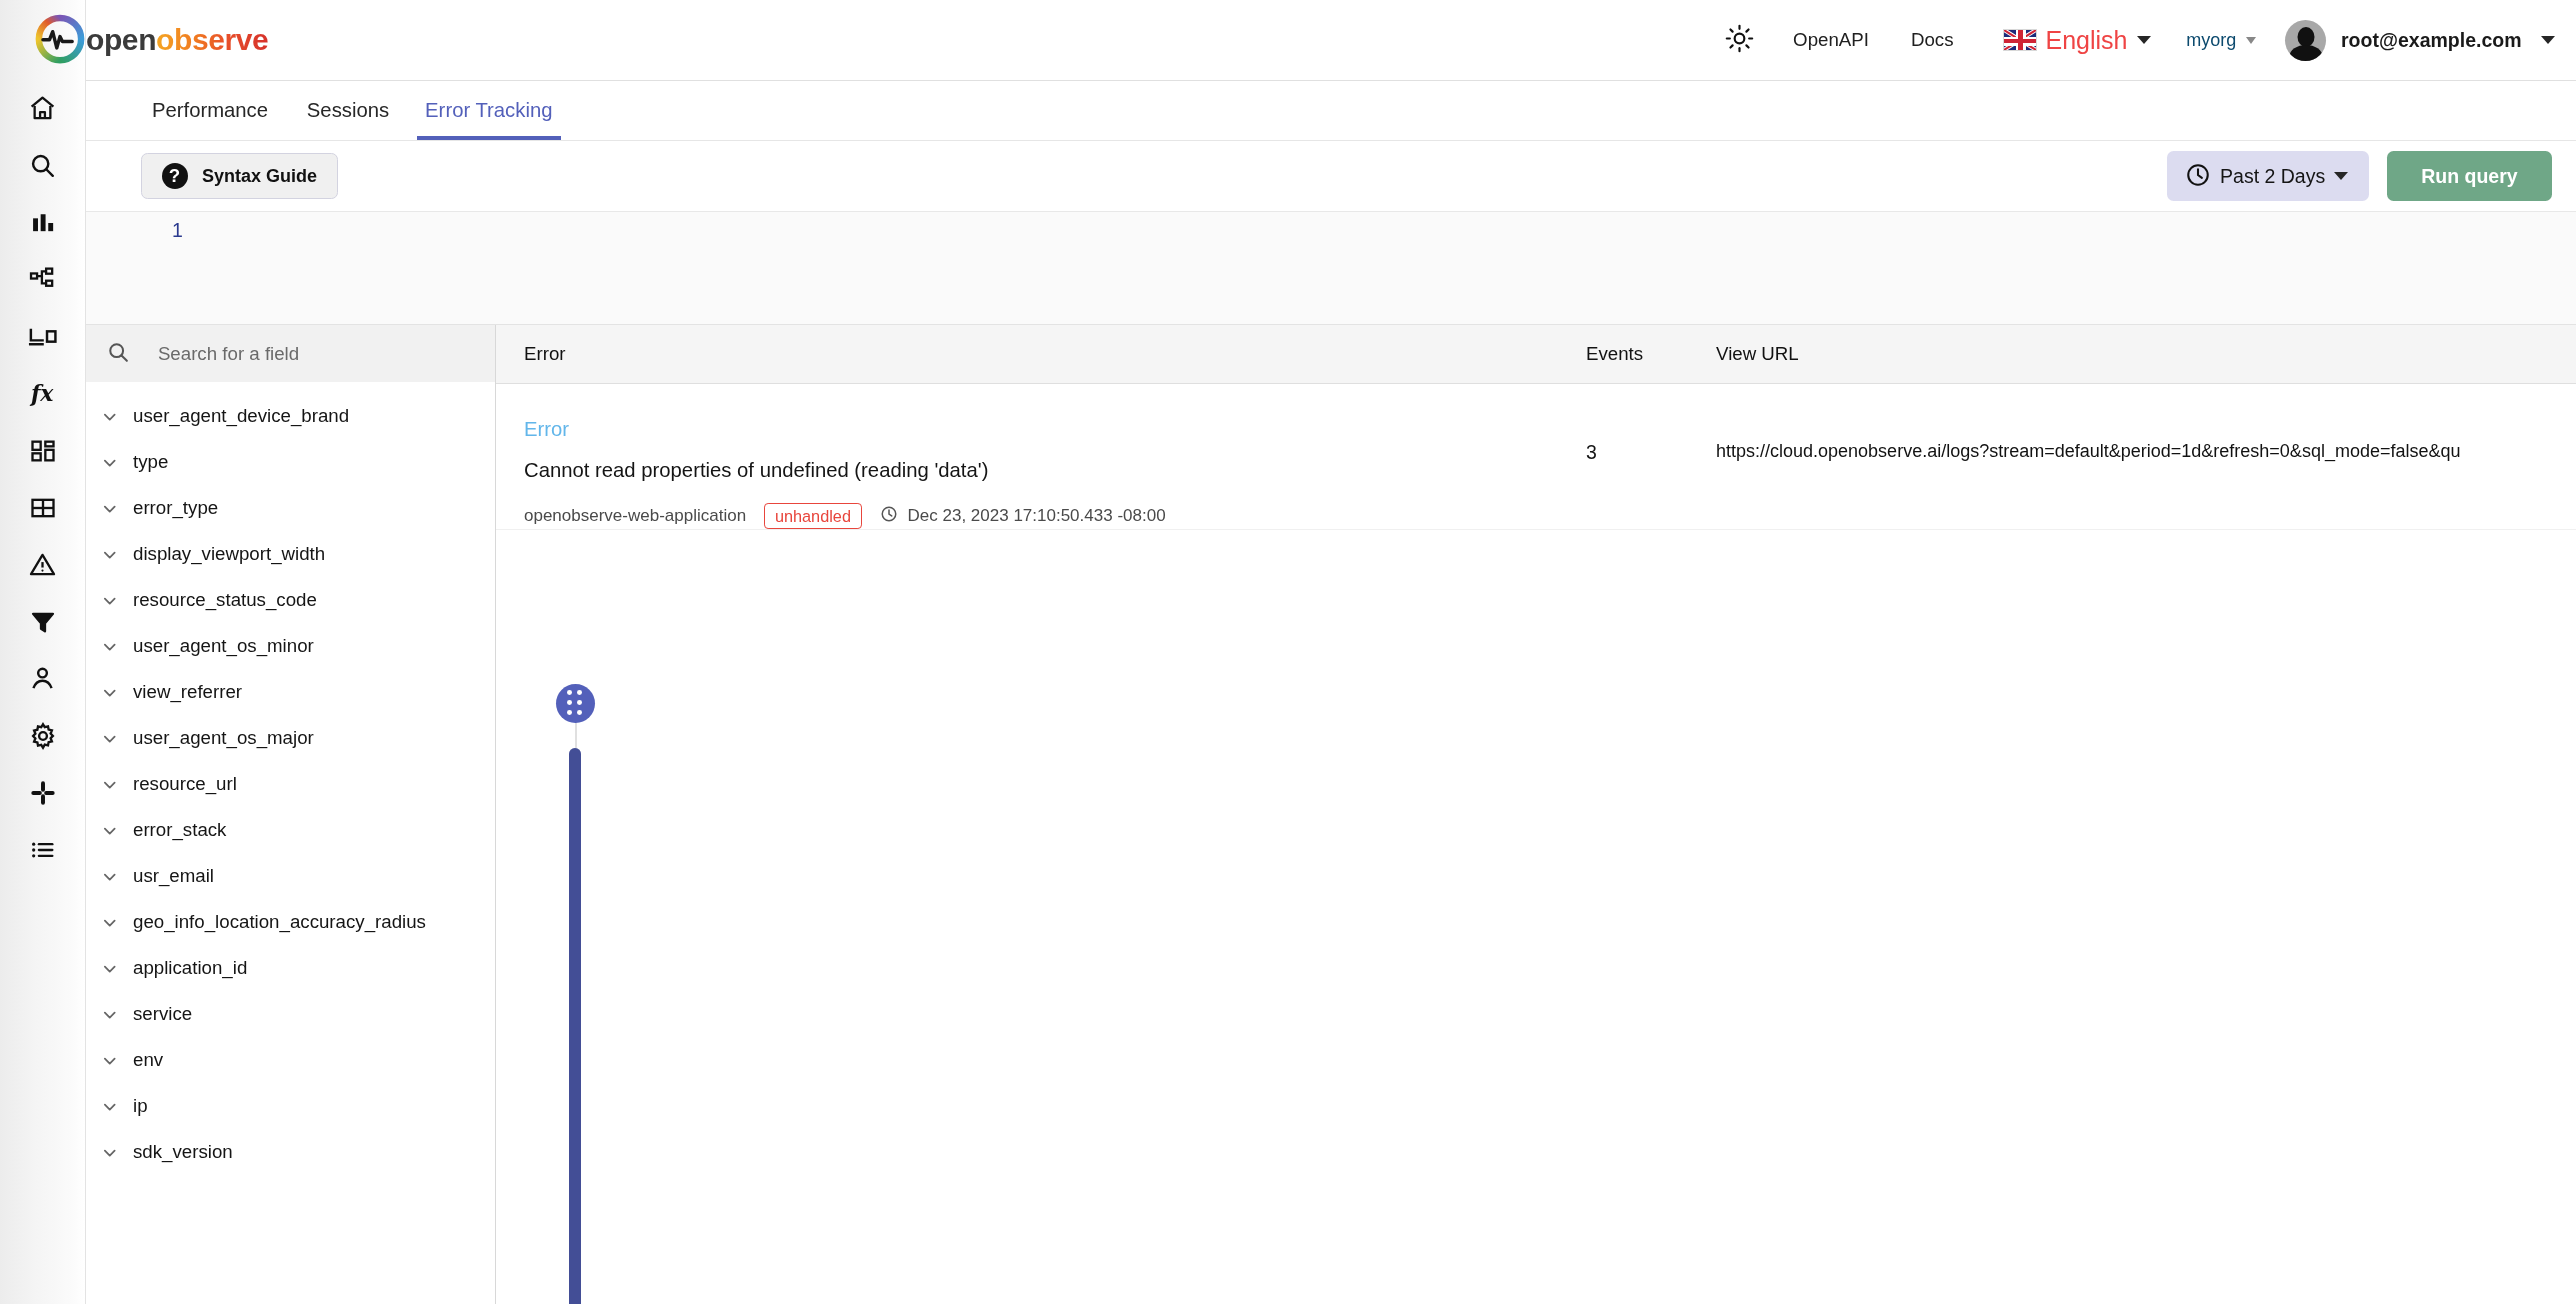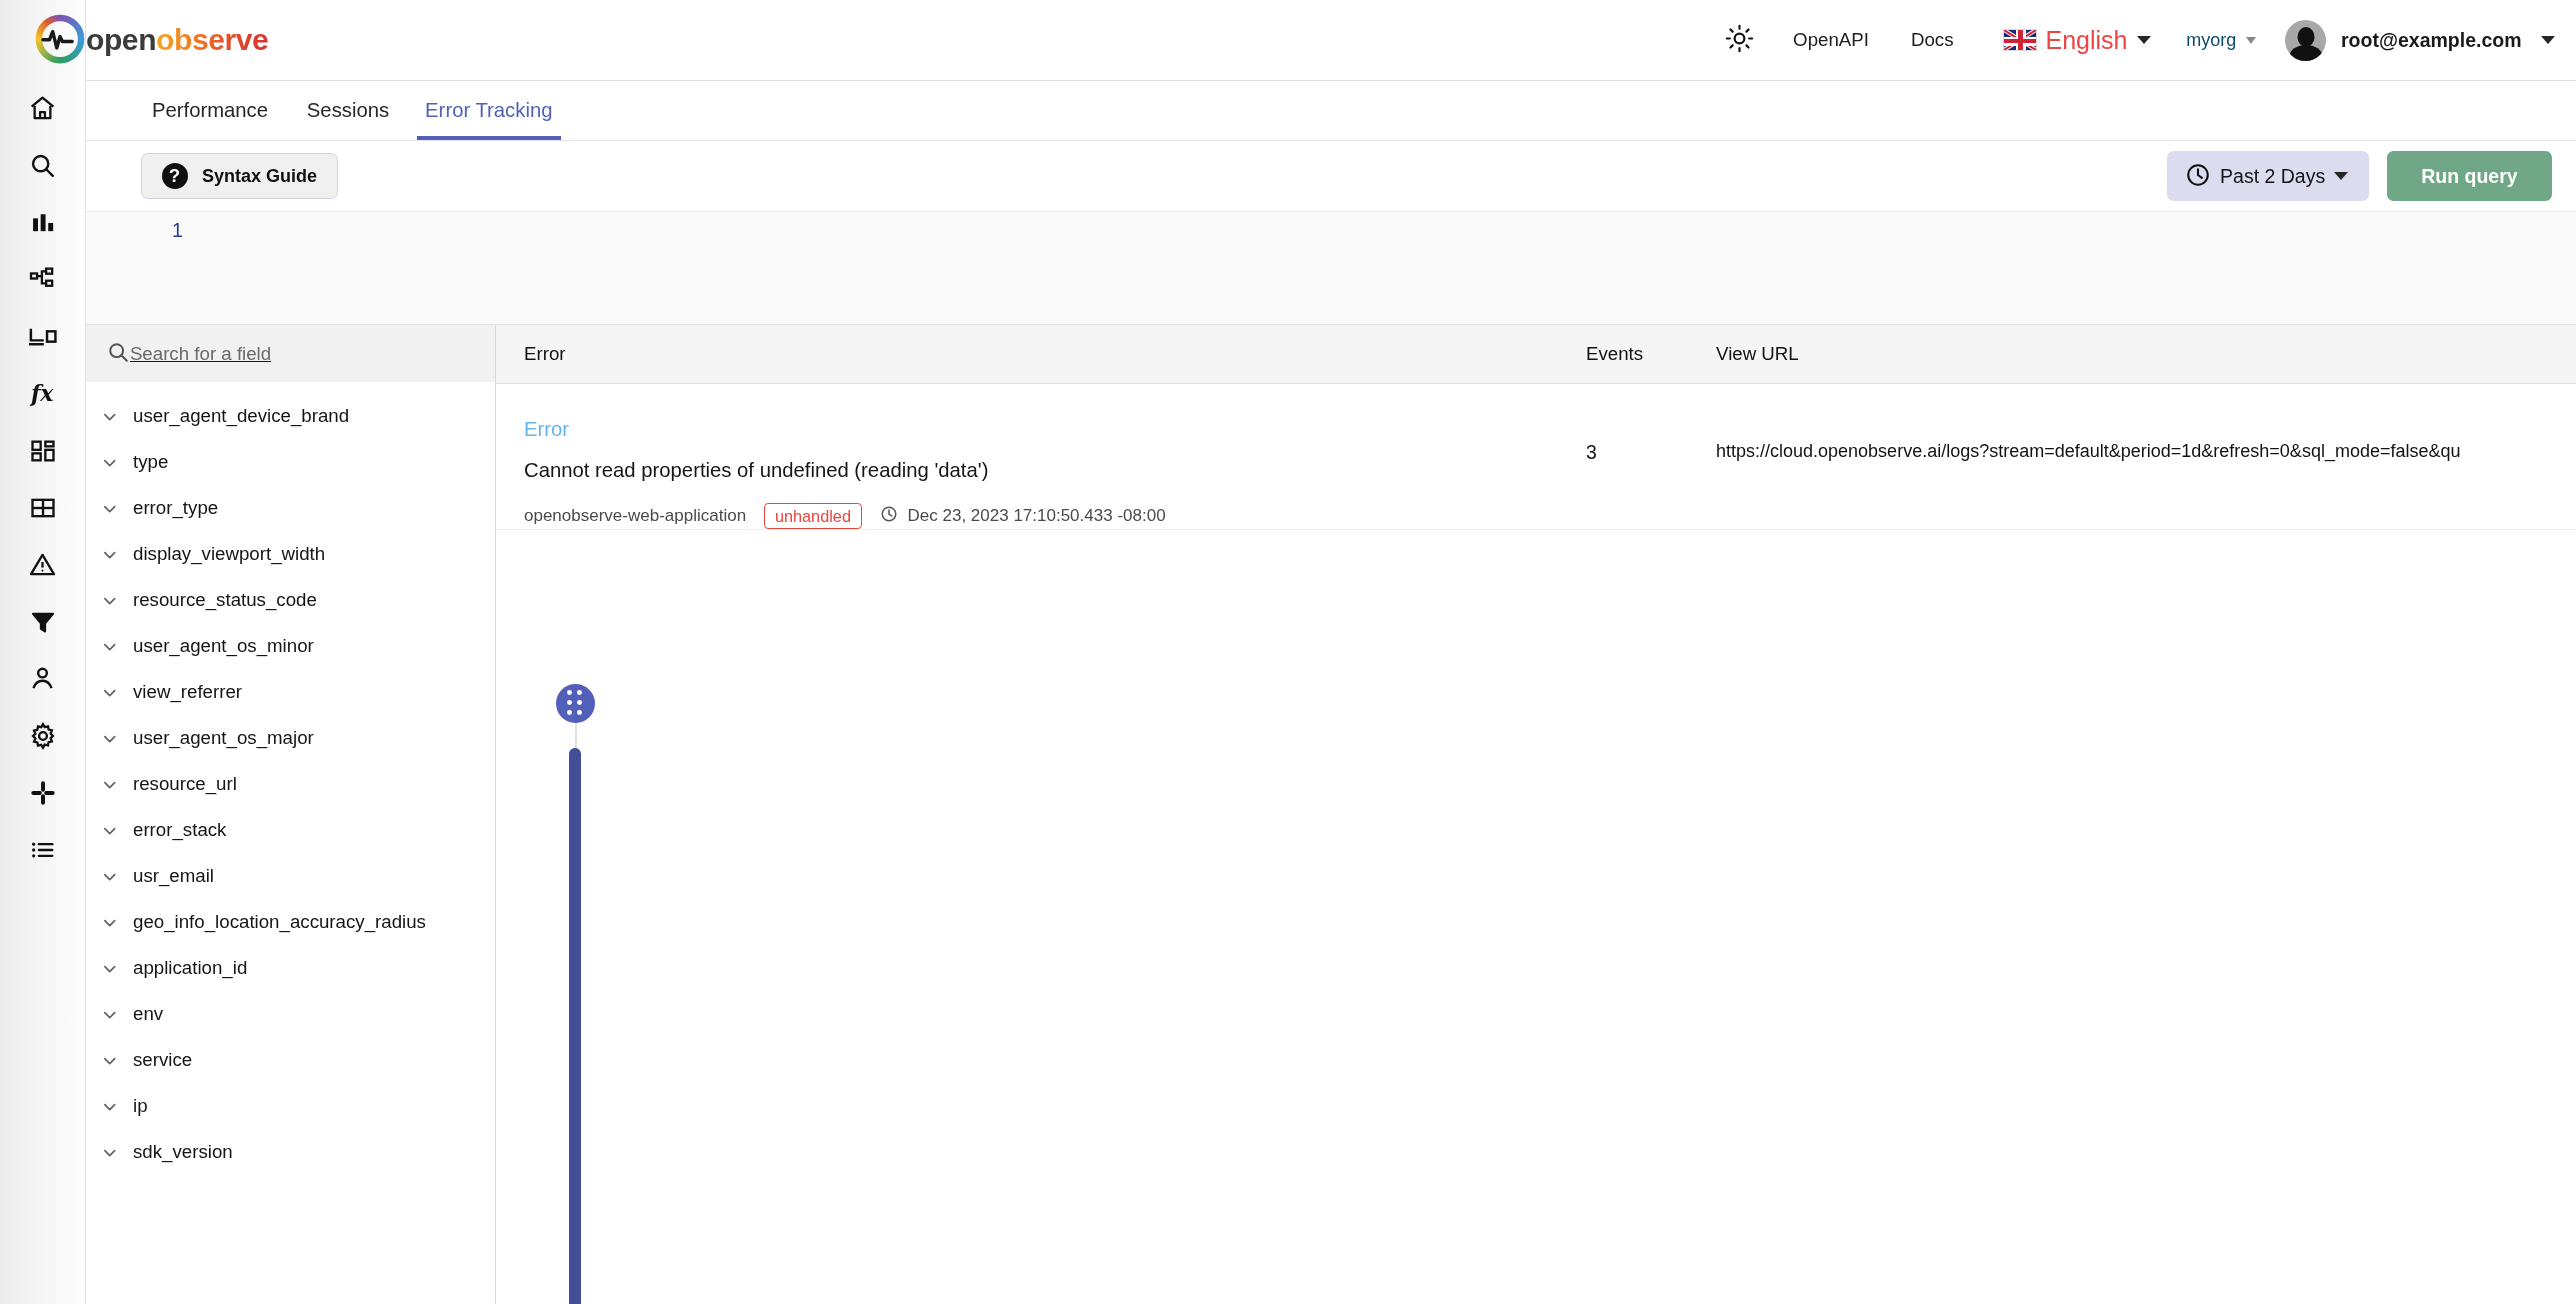--- a/index.html
+++ b/index.html
@@ -141,21 +141,21 @@
   .split { flex:1; display:flex; min-height:0; position:relative; }
 
   
   .fieldpanel {
     width:410px; flex:0 0 410px; background:#fff;
     border-right:0.8px solid #d8d8d8; display:flex; flex-direction:column; min-height:0;
     position:relative;
   }
   .fsearch {
     height:57px; flex:0 0 57px; background:#f1f1f1;
-    display:flex; align-items:center; gap:0; padding:0 19.5px;text-decoration:underline;
+    display:flex; align-items:center; gap:28px; padding:0 19.5px;
   }
   .fsearch input {
     border:none; outline:none; background:transparent; font-size:18.7px; color:#202020;
     font-family:"Liberation Sans", sans-serif; width:100%;
   }
   .fsearch input::placeholder { color:#6a6a6a; }
   .flist { flex:1; overflow:hidden; padding-top:11.4px; }
   .frow {
     display:flex; align-items:center; gap:13px; height:46px; padding-left:13px; cursor:pointer;
   }
@@ -579,29 +579,29 @@
                 </svg>
               </span>
               <span class="frow-label">application_id</span>
             </div>
             <div class="frow">
               <span class="fchev">
                 <svg width="19.5" height="19.5" viewBox="0 0 24 24" fill="none" stroke="#666" stroke-width="2.2" stroke-linecap="round" stroke-linejoin="round">
                   <polyline points="6 9.5 12 15.5 18 9.5"></polyline>
                 </svg>
               </span>
+              <span class="frow-label">service</span>
+            </div>
+            <div class="frow">
+              <span class="fchev">
+                <svg width="19.5" height="19.5" viewBox="0 0 24 24" fill="none" stroke="#666" stroke-width="2.2" stroke-linecap="round" stroke-linejoin="round">
+                  <polyline points="6 9.5 12 15.5 18 9.5"></polyline>
+                </svg>
+              </span>
               <span class="frow-label">env</span>
-            </div>
-            <div class="frow">
-              <span class="fchev">
-                <svg width="19.5" height="19.5" viewBox="0 0 24 24" fill="none" stroke="#666" stroke-width="2.2" stroke-linecap="round" stroke-linejoin="round">
-                  <polyline points="6 9.5 12 15.5 18 9.5"></polyline>
-                </svg>
-              </span>
-              <span class="frow-label">service</span>
             </div>
             <div class="frow">
               <span class="fchev">
                 <svg width="19.5" height="19.5" viewBox="0 0 24 24" fill="none" stroke="#666" stroke-width="2.2" stroke-linecap="round" stroke-linejoin="round">
                   <polyline points="6 9.5 12 15.5 18 9.5"></polyline>
                 </svg>
               </span>
               <span class="frow-label">ip</span>
             </div>
             <div class="frow">

